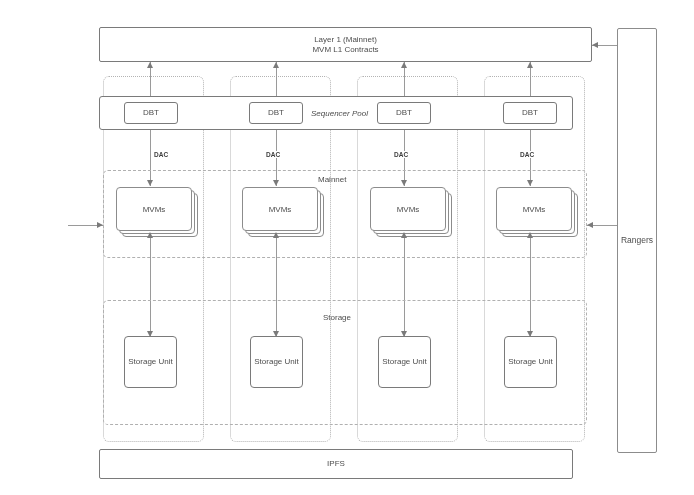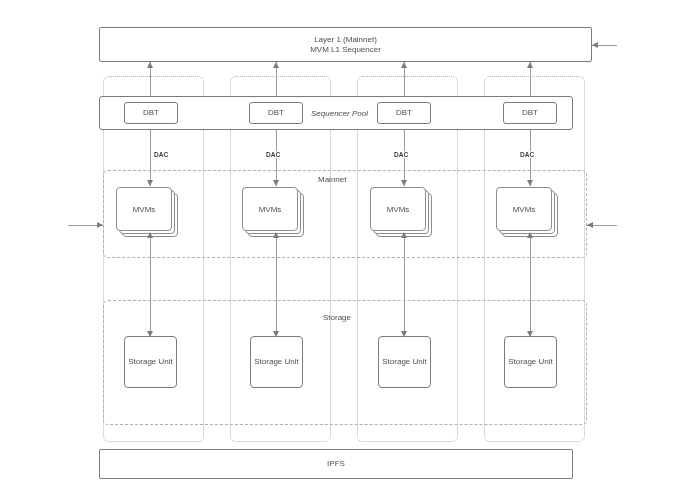--- a/index.html
+++ b/index.html
@@ -85,21 +85,21 @@
   }
   
   .stack{
     position:absolute;
     width:72px;
     height:50px;
   }
   .stack .sheet{
     position:absolute;
     box-sizing:border-box;
-    width:56px;
+    width:76px;
     height:44px;
     border:1px solid #8c8c8c;
     border-radius:4px;
     background:#ffffff;
   }
   .stack .s3{left:6px;top:6px;}
   .stack .s2{left:3px;top:3px;}
   .stack .s1{
     left:0;top:0;
     display:flex;align-items:center;justify-content:center;
@@ -161,24 +161,27 @@
     padding:0 1px;
     white-space:nowrap;
   }
 </style>
 </head>
 <body>
 
 <div id="canvas">
 
 
+  <div class="node side-panel" style="left:617px;top:28px;width:40px;height:425px;">
+    <span>Rangers</span>
+  </div>
 
   <div class="node layer1" style="left:99px;top:27px;width:493px;height:35px;">
     <span>Layer 1 (Mainnet)</span>
-    <span>MVM L1 Sequencer</span>
+    <span>MVM L1 Contracts</span>
   </div>
 
   <div class="shard-col" style="left:103px;top:76px;width:101px;height:366px;"></div>
   <div class="shard-col" style="left:230px;top:76px;width:101px;height:366px;"></div>
   <div class="shard-col" style="left:357px;top:76px;width:101px;height:366px;"></div>
   <div class="shard-col" style="left:484px;top:76px;width:101px;height:366px;"></div>
 
   <div class="vline" style="left:150px;top:62px;height:34px;"></div>
   <div class="arrow-up" style="left:147px;top:62px;"></div>
 

